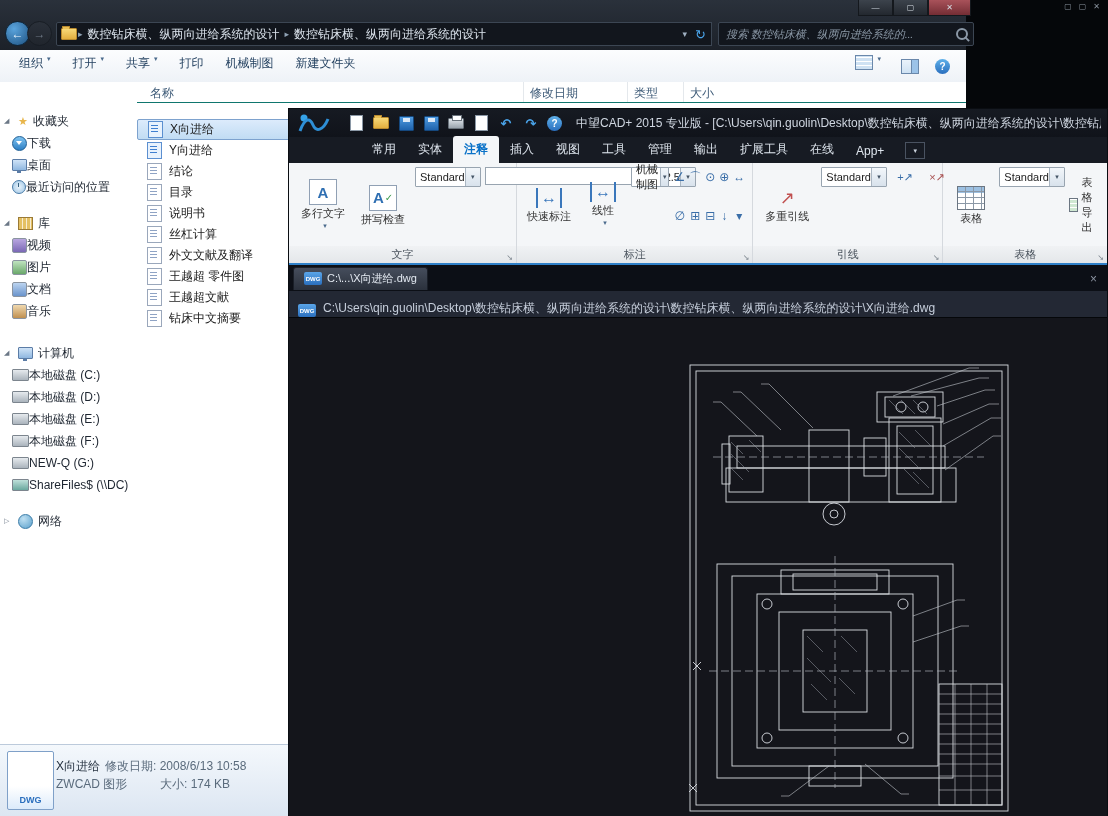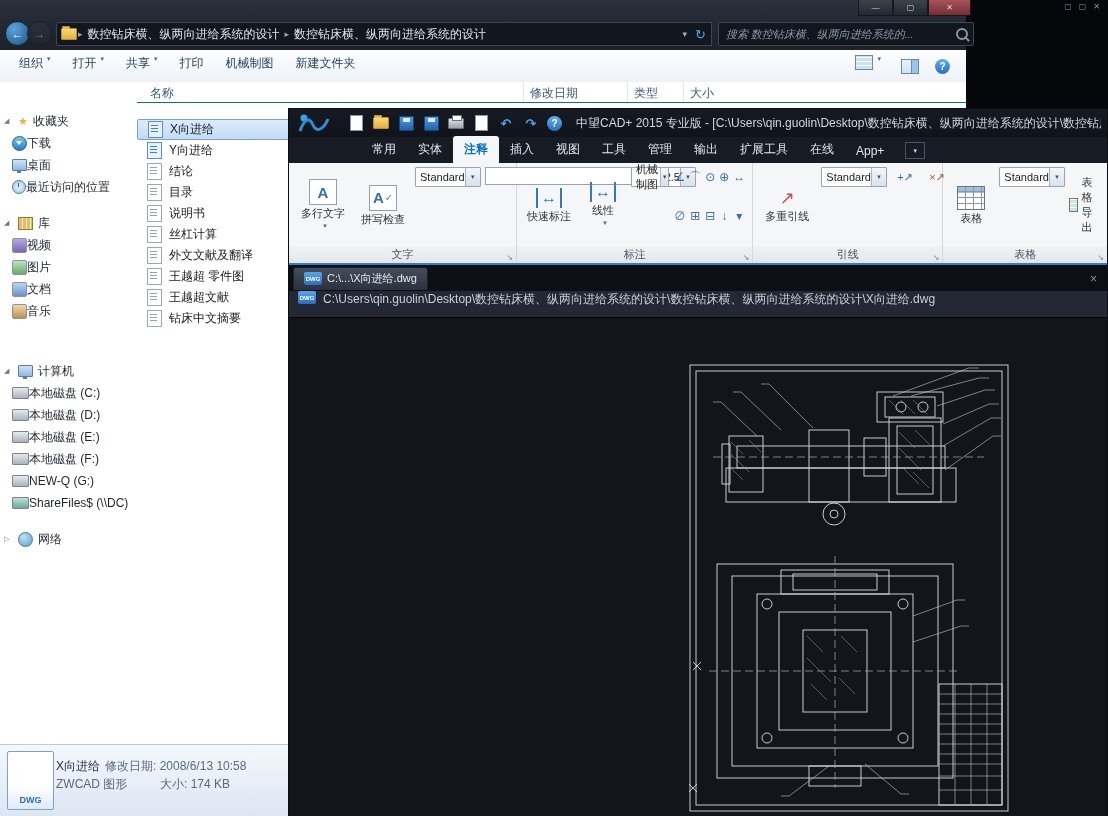--- a/index.html
+++ b/index.html
@@ -46,21 +46,21 @@
   .tbright{margin-left:auto;display:flex;align-items:center;gap:16px;padding-right:16px}
   .views{width:16px;height:13px;border:1px solid #6a88ab;background:repeating-linear-gradient(0deg,#cfe2f3 0 3px,#fff 3px 4px)}
   .panes{width:16px;height:13px;border:1px solid #6a88ab;background:linear-gradient(#eaf3fb,#cfe2f3);position:relative}
   .panes::after{content:"";position:absolute;right:0;top:0;width:6px;height:100%;background:#9cc3e8;border-left:1px solid #6a88ab}
   .helpc{width:15px;height:15px;border-radius:50%;background:linear-gradient(#5fb1ea,#2a6fbe);
          color:#fff;font-size:10px;font-weight:bold;display:flex;align-items:center;justify-content:center}
 
   .mainarea{position:absolute;left:0;top:82px;right:0;bottom:71px;background:#fff;display:flex}
   .side{width:137px;padding-top:28px;background:#fff;color:#1d2530;flex-shrink:0}
   .sec{height:22px;display:flex;align-items:center;gap:5px;padding-left:4px}
-  .sec.gap14{margin-top:14px}.sec.gap26{margin-top:38px}
+  .sec.gap14{margin-top:14px}.sec.gap26{margin-top:20px}
   .sitem{height:22px;display:flex;align-items:center;padding-left:12px}
   .tri{font-size:7px;color:#6b7786;width:9px}
   .star{color:#e8b64c;font-size:11px}
   .shelficon{width:13px;height:11px;border:1px solid #9a7a36;background:repeating-linear-gradient(90deg,#e4c063 0 3px,#f7ecd2 3px 4px)}
   .monitor{width:13px;height:10px;border:1px solid #5b7ca6;background:linear-gradient(#cfe3f7,#8fb7e0);border-radius:1px;position:relative}
   .monitor::after{content:"";position:absolute;left:4px;bottom:-3px;width:4px;height:2px;background:#5b7ca6}
   .globe{width:13px;height:13px;border-radius:50%;border:1px solid #3a7ca8;background:radial-gradient(circle at 35% 30%,#bfe0f2,#5aa0cc)}
   .dlicon{width:13px;height:13px;border-radius:50%;background:linear-gradient(#7fc3f0,#2d7fc4);border:1px solid #1d5e95;position:relative}
   .dlicon::after{content:"";position:absolute;left:3px;top:4px;border:3px solid transparent;border-top:4px solid #fff}
   .clockicon{width:12px;height:12px;border-radius:50%;border:1px solid #4a7ca8;background:radial-gradient(#eaf4fc,#9cc4e4);position:relative}
@@ -160,21 +160,21 @@
   .erow{display:flex;align-items:center;gap:4px;font-size:11px;color:#333}
 
   .doctabs{height:26px;background:#0c0f16;display:flex;align-items:center;padding:0 4px;position:relative}
   .dtab{height:23px;background:linear-gradient(#454d5c,#2b313c);border:1px solid #1a1f28;border-bottom:none;
         color:#e2e8f0;font-size:11px;display:flex;align-items:center;gap:5px;padding:0 10px;
         border-radius:3px 3px 0 0;box-sizing:border-box}
   .badge{min-width:16px;height:13px;background:linear-gradient(#5aa5e8,#2a6fbe);border-radius:2px;
          color:#fff;font-size:6px;font-weight:bold;display:flex;align-items:center;justify-content:center;padding:0 1px}
   .dclose{position:absolute;right:10px;bottom:5px;color:#8b93a0;font-size:12px}
 
-  .pathbar{height:26px;background:#232834;display:flex;align-items:flex-start;gap:7px;padding:0 9px;
+  .pathbar{height:26px;background:#232834;display:flex;align-items:flex-end;gap:7px;padding:0 9px;
            color:#c6cedb;border-bottom:1px solid #05070a;white-space:nowrap;overflow:hidden}
 
   .canvas{height:500px;background:#14151b;position:relative}
   .canvas svg{position:absolute;left:0;top:0}
 
   
   .bgctl{position:absolute;right:8px;top:2px;display:flex;gap:7px;color:#8a939e;font-size:8px;z-index:0}
 </style>
 </head>
 <body>

